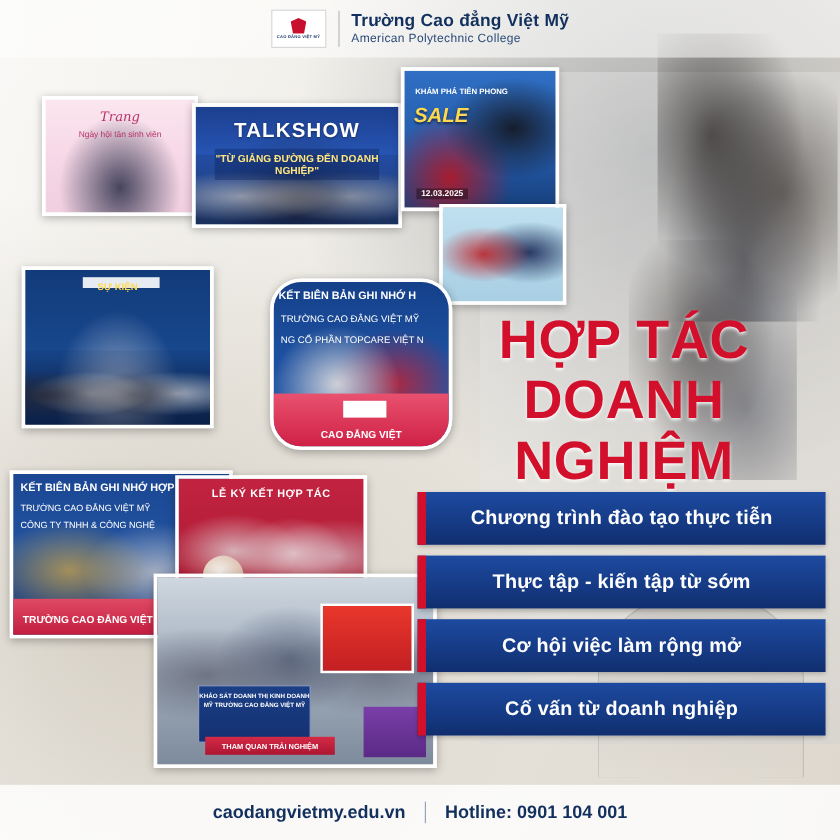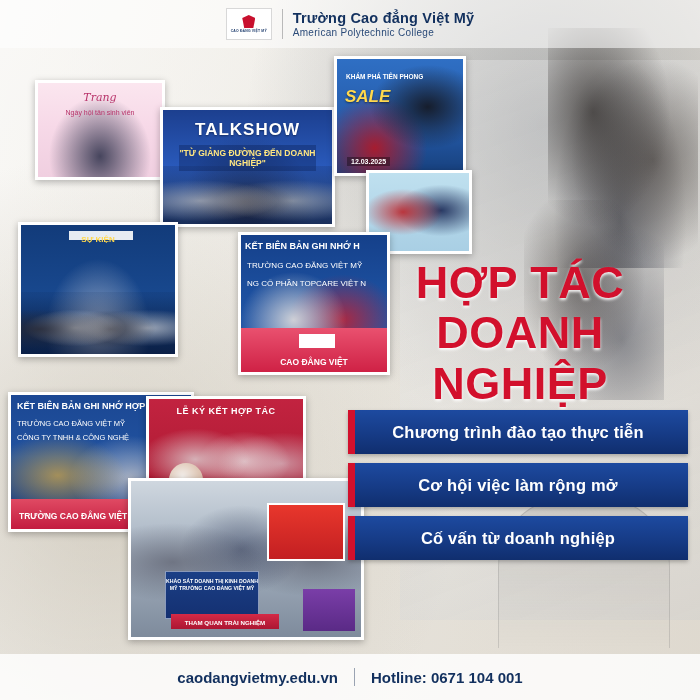--- a/index.html
+++ b/index.html
@@ -145,21 +145,21 @@
     color: #b8336a;
     font-family: "DejaVu Serif", serif;
     font-style: italic;
     font-size: 11px;
   }
   #ph-pink .pink-sub {
     position: absolute; top: 26px; left: 0; right: 0;
     text-align: center; color: #b8336a; font-size: 7px;
   }
 
-  #ph-talkshow { left: 160px; top: 107px; width: 175px; height: 120px; }
+  #ph-talkshow { left: 160px; top: 86px; width: 175px; height: 104px; }
   #ph-talkshow .ph-inner {
     background:
       radial-gradient(ellipse at 50% 88%, rgba(25,30,55,0.6) 0%, rgba(25,30,55,0) 55%),
       linear-gradient(180deg, #1c3f8f 0%, #2a5bbd 52%, #4a7fd4 100%);
   }
   #ph-talkshow .ts-title {
     position: absolute; top: 10px; left: 0; right: 0;
     text-align: center; color: #ffffff; font-size: 17px; font-weight: bold;
     letter-spacing: 1px;
     text-shadow: 0 1px 2px rgba(0,0,0,0.4);
@@ -224,21 +224,21 @@
   #ph-event .ev-crowd {
     position:absolute; bottom:0; left:0; right:0; height:62px;
     background:
       radial-gradient(ellipse at 12% 60%, rgba(40,40,50,0.8) 0%, rgba(40,40,50,0) 38%),
       radial-gradient(ellipse at 35% 58%, rgba(235,235,235,0.7) 0%, rgba(235,235,235,0) 36%),
       radial-gradient(ellipse at 58% 60%, rgba(45,45,55,0.8) 0%, rgba(45,45,55,0) 36%),
       radial-gradient(ellipse at 82% 58%, rgba(230,230,230,0.65) 0%, rgba(230,230,230,0) 36%),
       linear-gradient(180deg, rgba(10,30,70,0.1), rgba(8,22,52,0.6));
   }
 
-  #ph-mou1 { left: 238px; top: 232px; width: 152px; height: 143px; }
+  #ph-mou1 { left: 225px; top: 232px; width: 152px; height: 143px; border-radius: 26px; }
   #ph-mou1 .ph-inner {
     background:
       radial-gradient(ellipse at 36% 62%, rgba(235,230,225,0.85) 0%, rgba(235,230,225,0) 40%),
       radial-gradient(ellipse at 70% 62%, rgba(200,30,45,0.8) 0%, rgba(200,30,45,0) 38%),
       linear-gradient(180deg, #15408a 0%, #1c4f9e 42%, #2a5ead 100%);
   }
   #ph-mou1 .m-l1 { position:absolute; top:6px; left:4px; right:4px; color:#ffffff; font-size:9px; font-weight:bold;}
   #ph-mou1 .m-l2 { position:absolute; top:26px; left:6px; right:4px; color:#ffffff; font-size:8px;}
   #ph-mou1 .m-l3 { position:absolute; top:44px; left:6px; right:4px; color:#ffffff; font-size:8px;}
   #ph-mou1 .m-base {
@@ -488,36 +488,39 @@
     <div class="g-purple"></div>
     <div class="g-banner">
       <div class="g-banner-t1">KHẢO SÁT DOANH THỊ KINH DOANH MỸ TRƯỜNG CAO ĐẲNG VIỆT MỸ</div>
     </div>
     <div class="g-ribbon"></div>
     <div class="g-ribbon-t">THAM QUAN TRẢI NGHIỆM</div>
   </div>
 
   <div class="headline">
     <div>HỢP TÁC</div>
-    <div>DOANH NGHIỆP</div>
+    <div>DOANH NGHIỆM</div>
   </div>
 
   <div class="bars">
     <div class="bar">
       <span class="bar-label">Chương trình đào tạo thực tiễn</span>
+    </div>
+    <div class="bar">
+      <span class="bar-label">Thực tập - kiến tập từ sớm</span>
     </div>
     <div class="bar">
       <span class="bar-label">Cơ hội việc làm rộng mở</span>
     </div>
     <div class="bar">
       <span class="bar-label">Cố vấn từ doanh nghiệp</span>
     </div>
   </div>
 
   <div class="footer">
     <div class="footer-site">caodangvietmy.edu.vn</div>
     <div class="footer-sep"></div>
     <div class="footer-hotline">
       <span>Hotline:</span>
-      <span class="num">0671 104 001</span>
+      <span class="num">0901 104 001</span>
     </div>
   </div>
 </div>
 
 </body></html>

